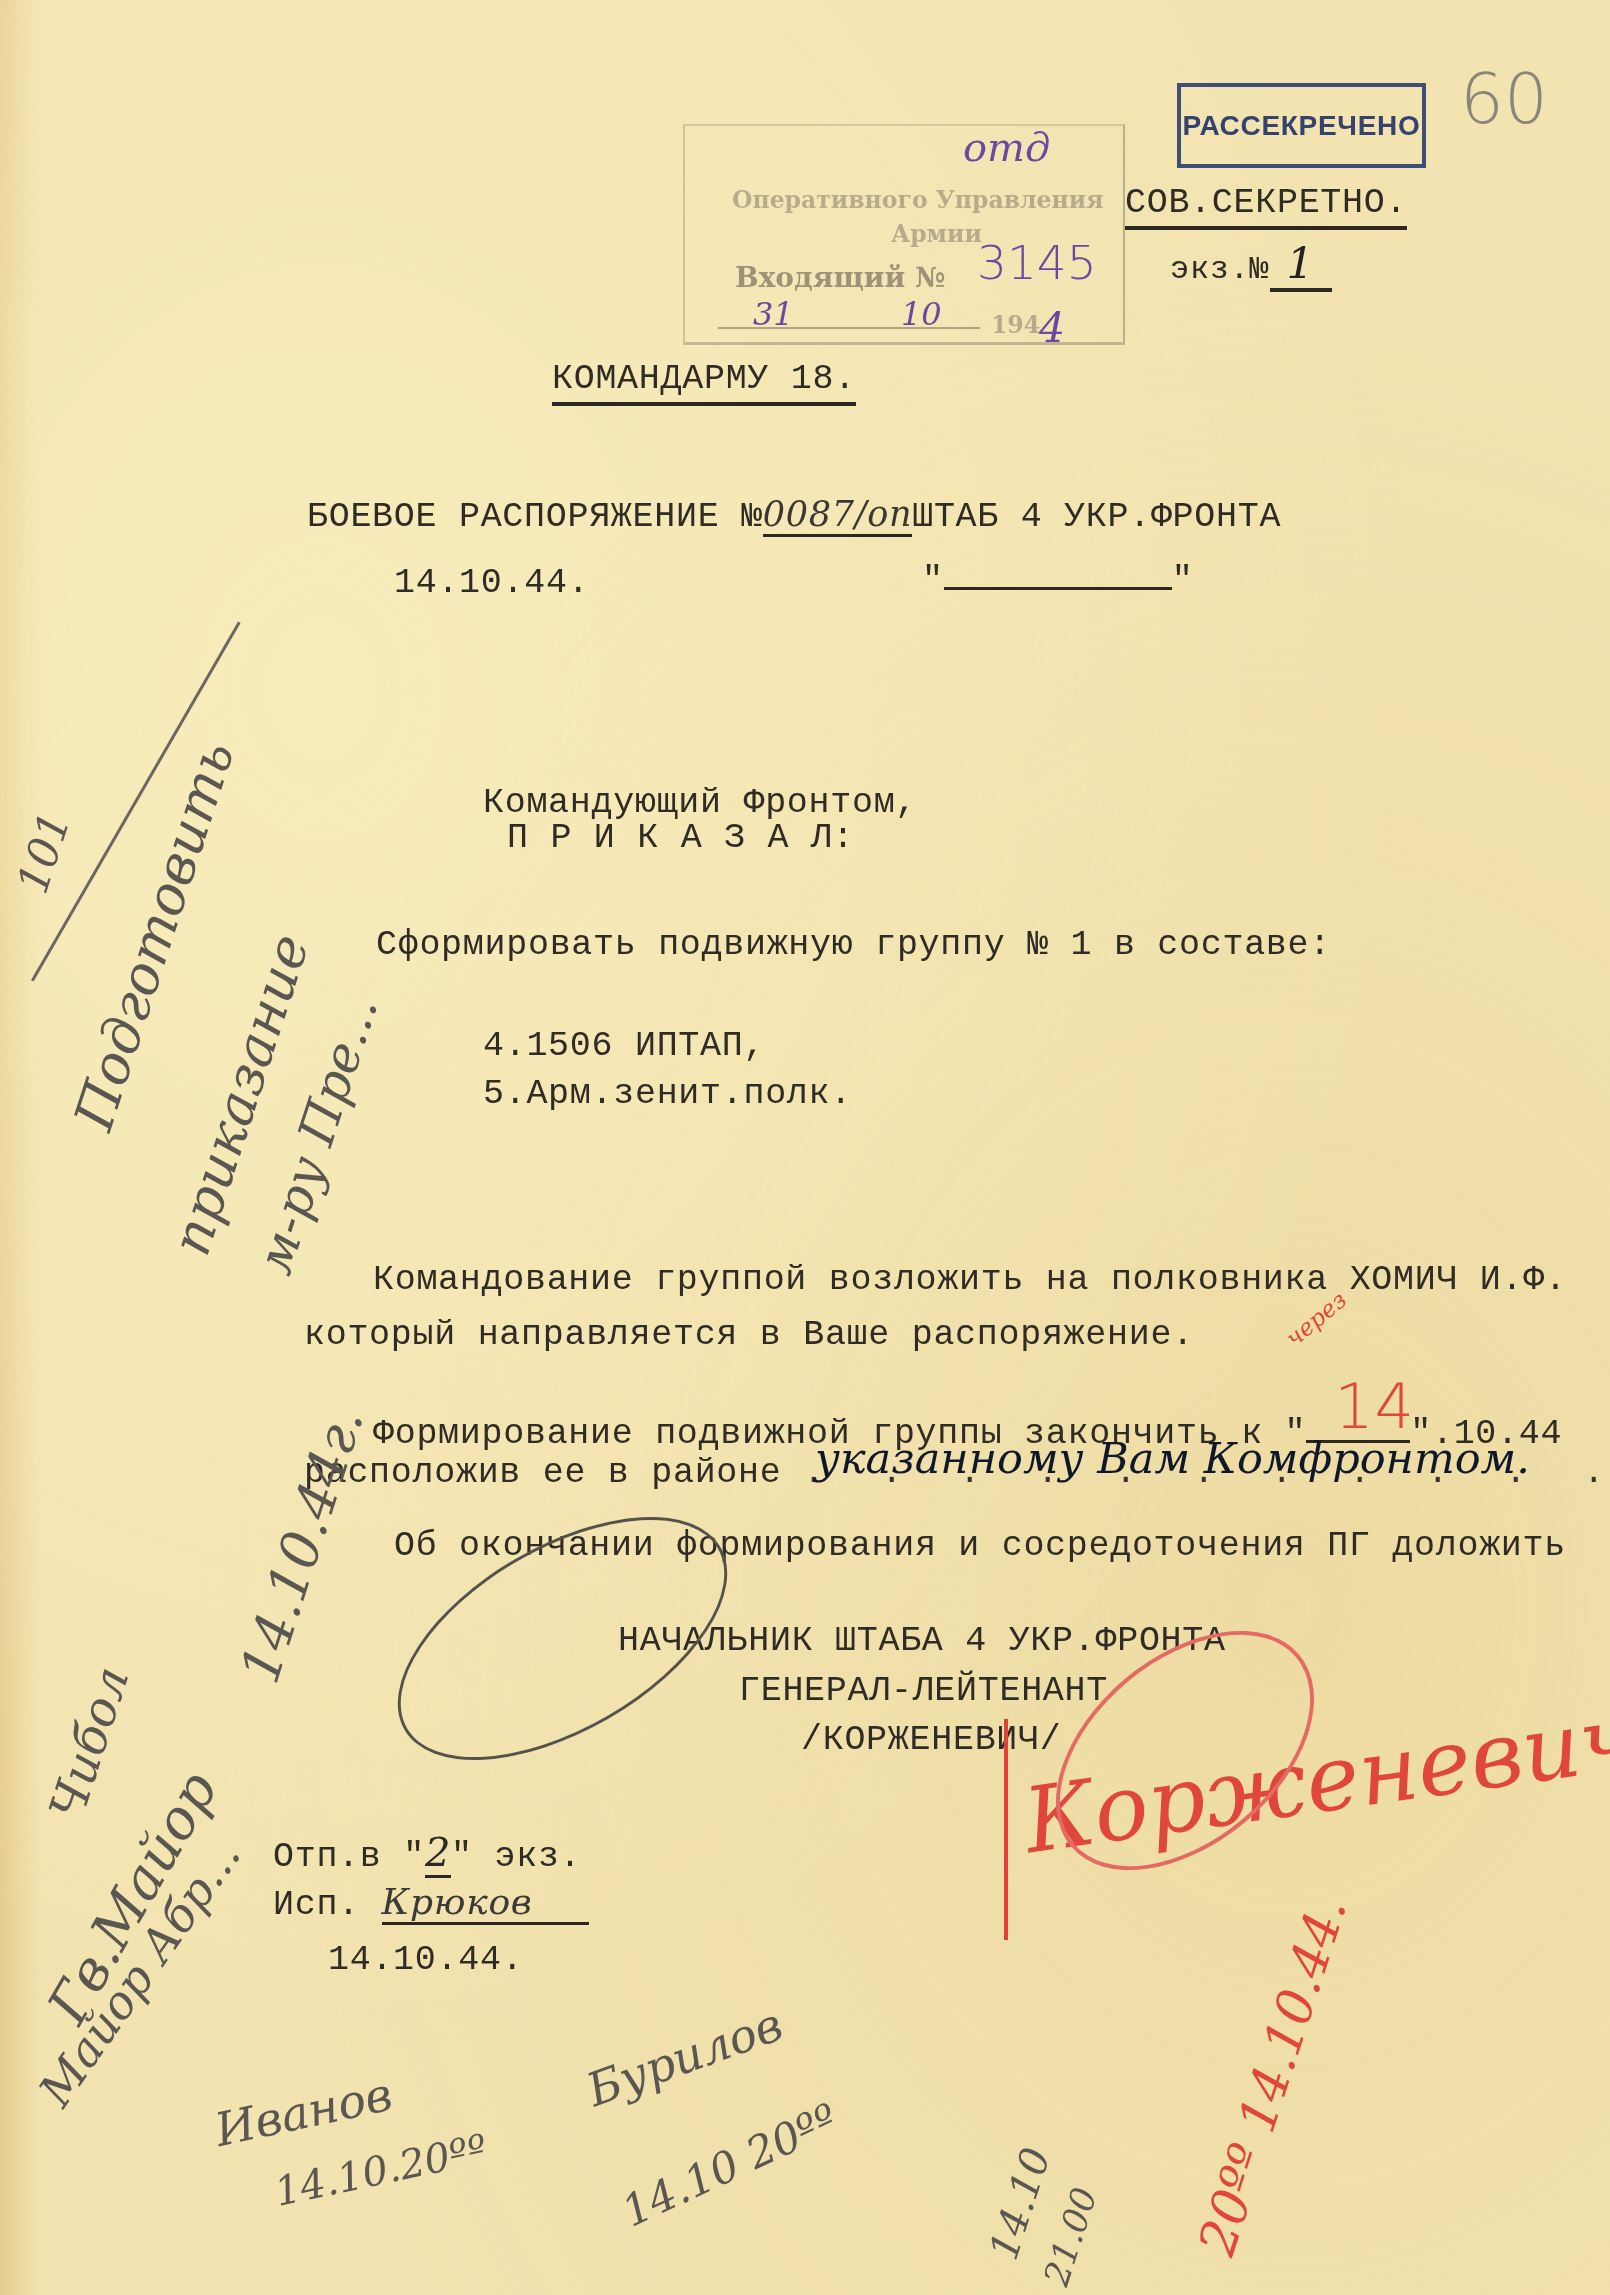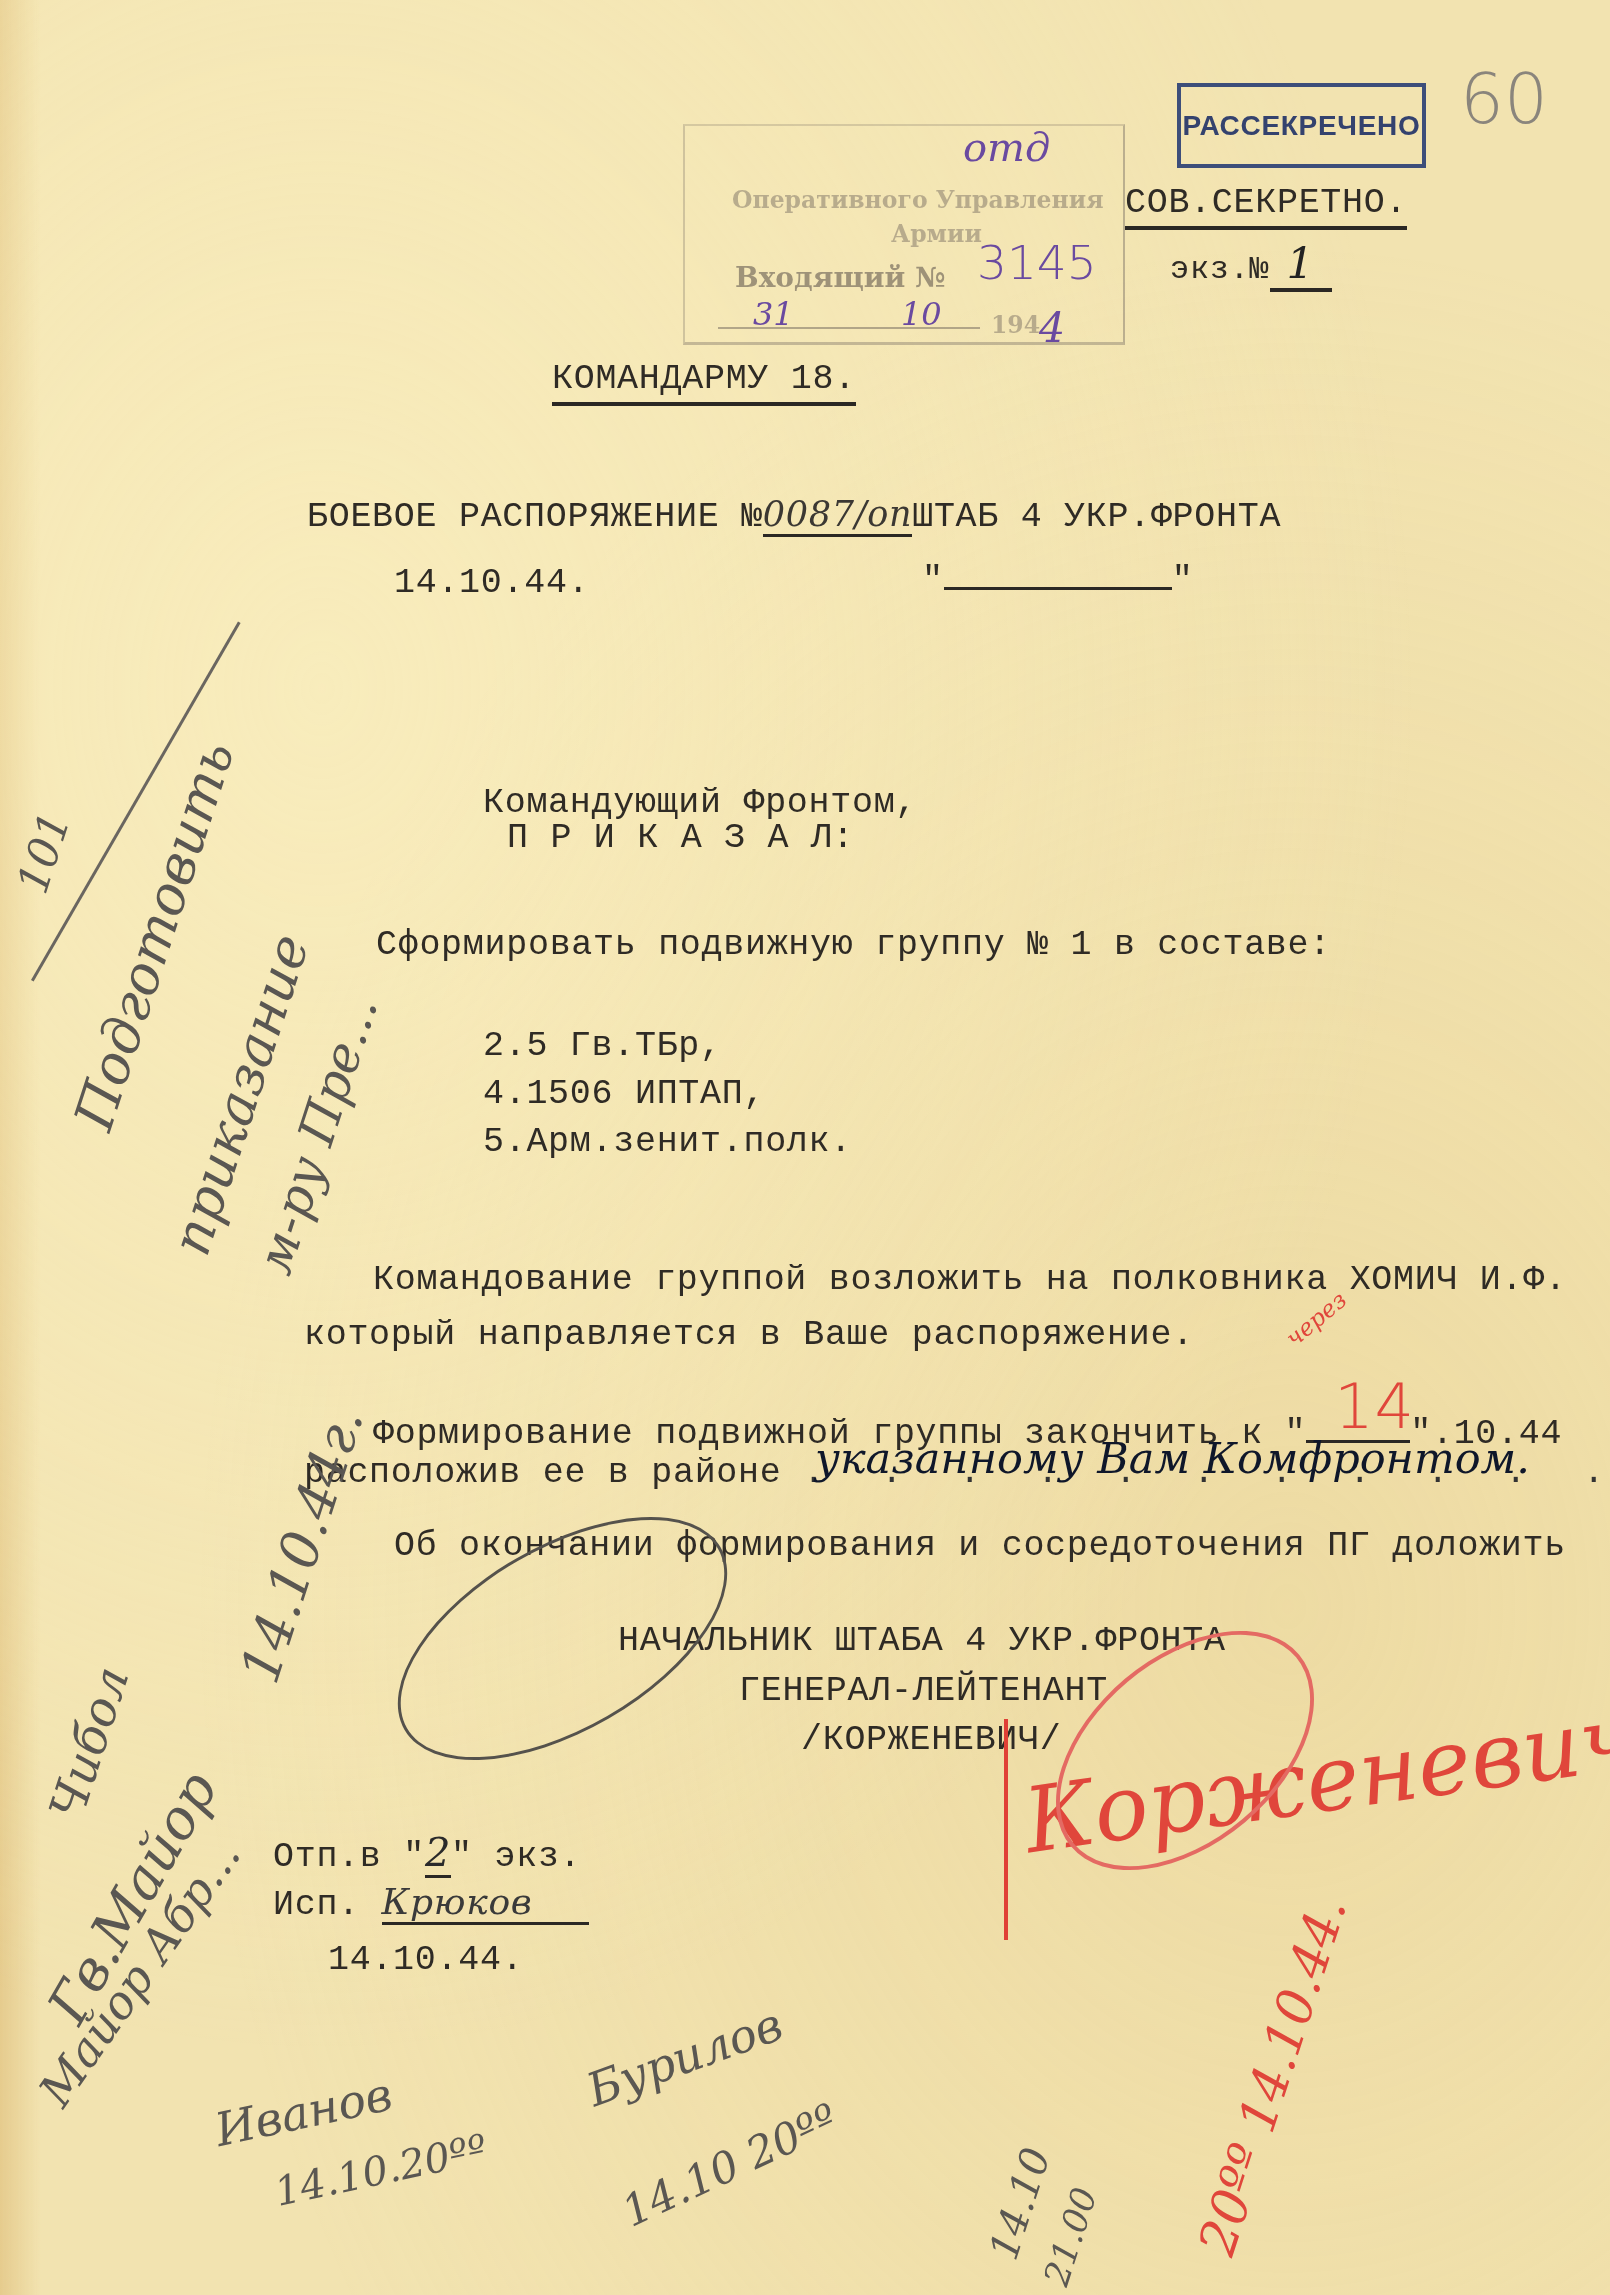--- a/index.html
+++ b/index.html
@@ -71,21 +71,20 @@
 <div class="abs type big" style="left:394px; top:563px;">14.10.44.</div>
 <div class="abs type big" style="left:922px; top:552px;">
   <span>"</span><span class="blank-line" style="width:228px; height:35px;"></span><span>"</span>
 </div>
 
 <div class="abs type big" style="left:483px; top:783px;">Командующий Фронтом,</div>
 <div class="abs type big" style="left:507px; top:818px;">П Р И К А З А Л:</div>
 <div class="abs type big" style="left:376px; top:925px;">Сформировать подвижную группу № 1 в составе:</div>
 
 <div class="abs type big" style="left:483px; top:1022px; line-height:48px; white-space:normal; width:828px;">
-  <div>2.5 Гв.ТБр,</div>
   <div>4.1506 ИПТАП,</div>
   <div>5.Арм.зенит.полк.</div>
 </div>
 
 <div class="abs type big" style="left:373px; top:1260px;">Командование группой возложить на полковника ХОМИЧ И.Ф.</div>
 <div class="abs type big" style="left:304px; top:1315px;">который направляется в Ваше распоряжение.</div>
 
 <div class="abs type big" style="left:373px; top:1405px;">
   <span>Формирование подвижной группы закончить к "</span><span style="display:inline-block; width:104px; border-bottom:3.5px solid #2b2824; position:relative; height:35px;"><span class="abs hand red" style="left:28px; top:-35px; font-size:62px; font-style:normal; font-family:'DejaVu Sans',sans-serif; font-weight:300;">14</span></span><span>".10.44</span>
 </div>

